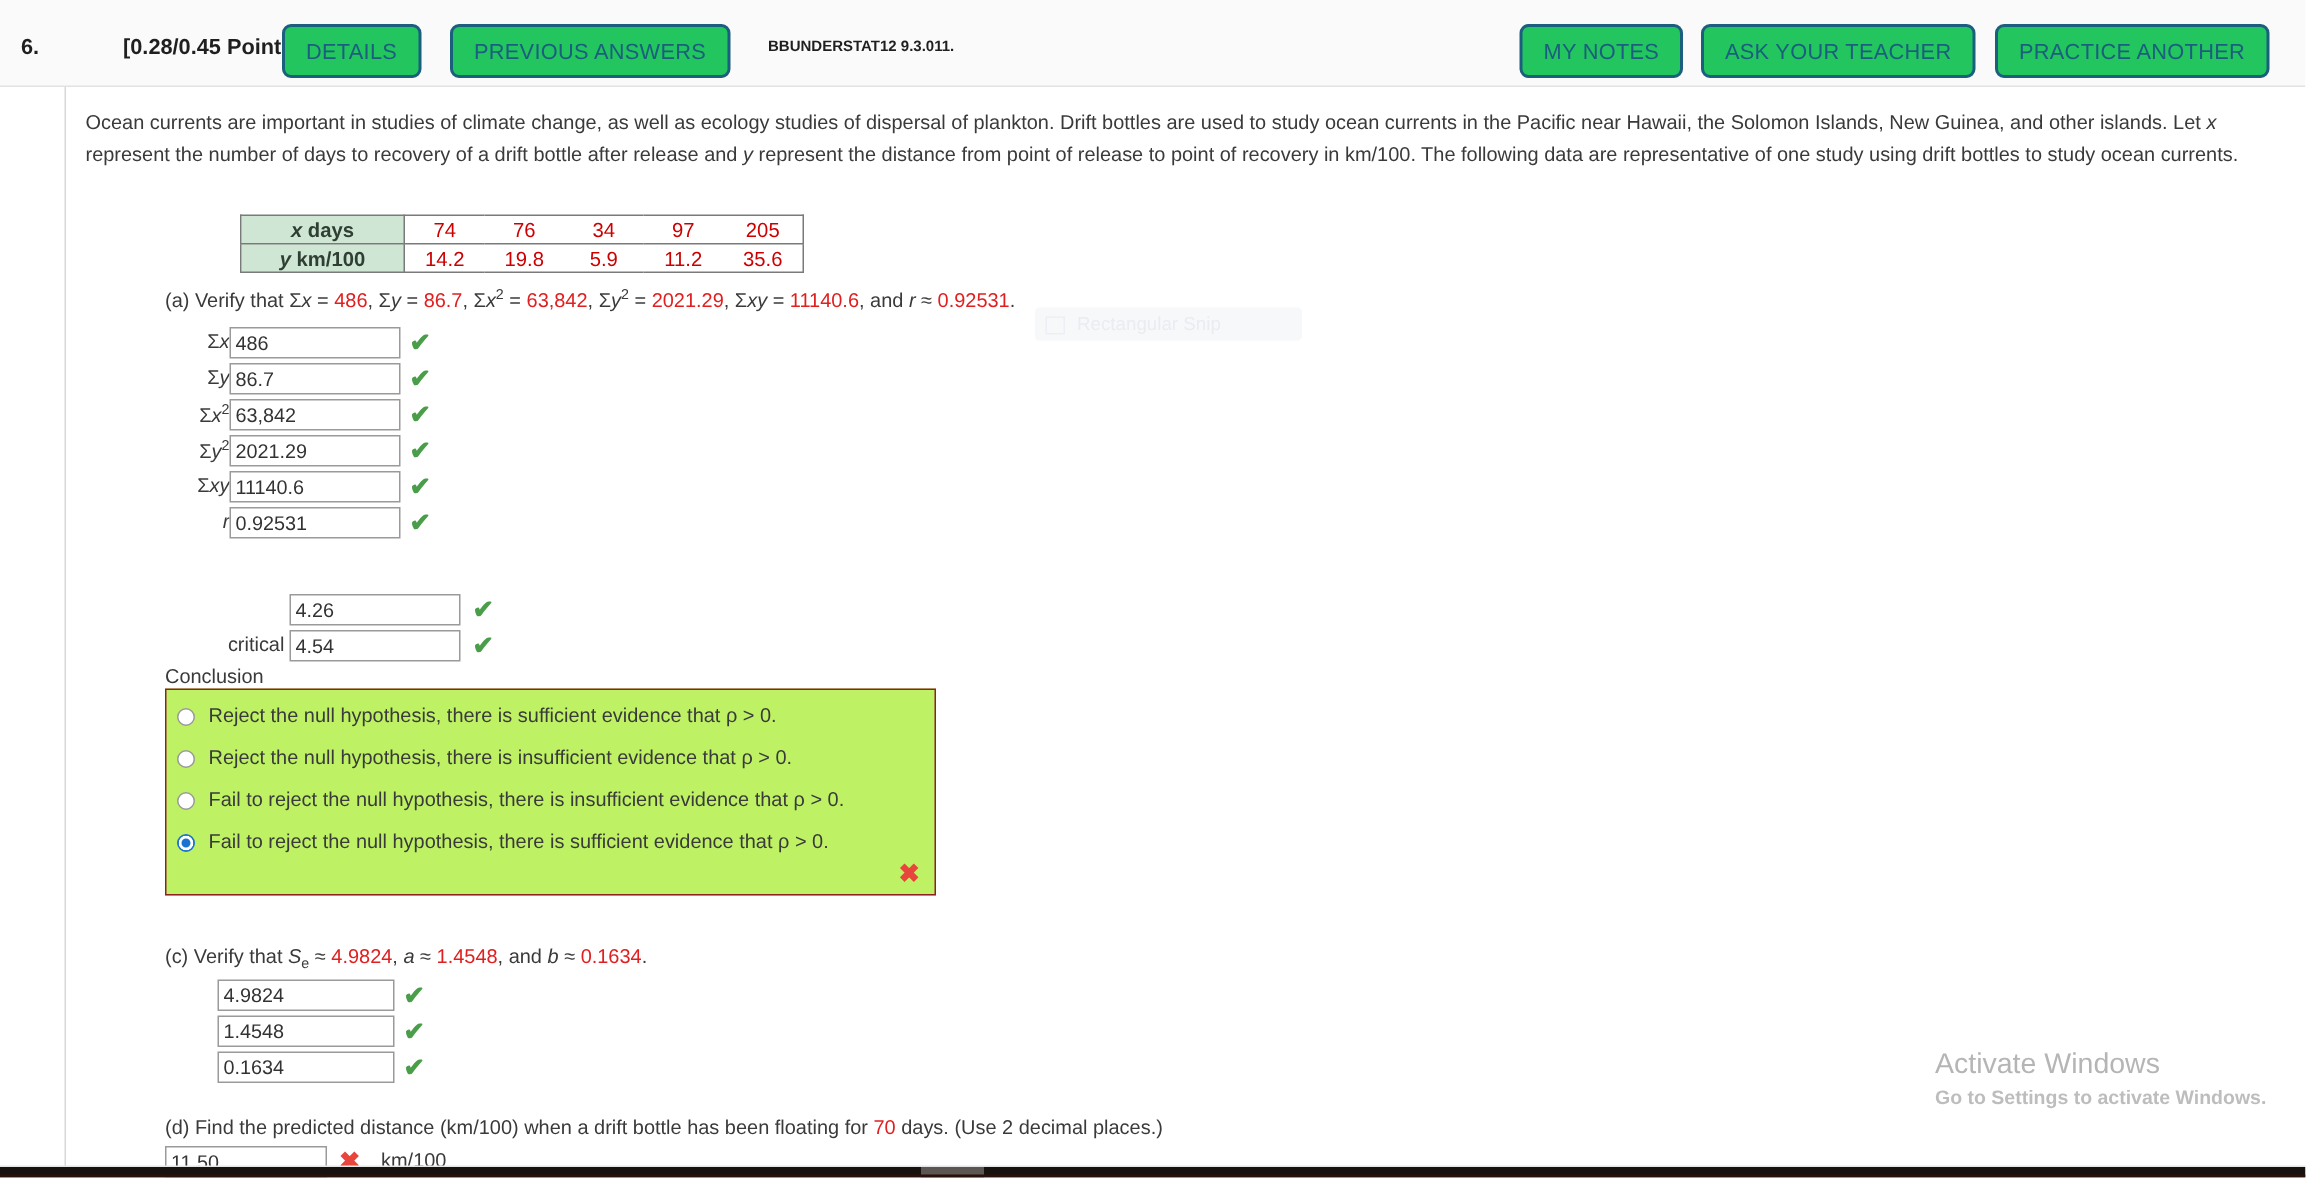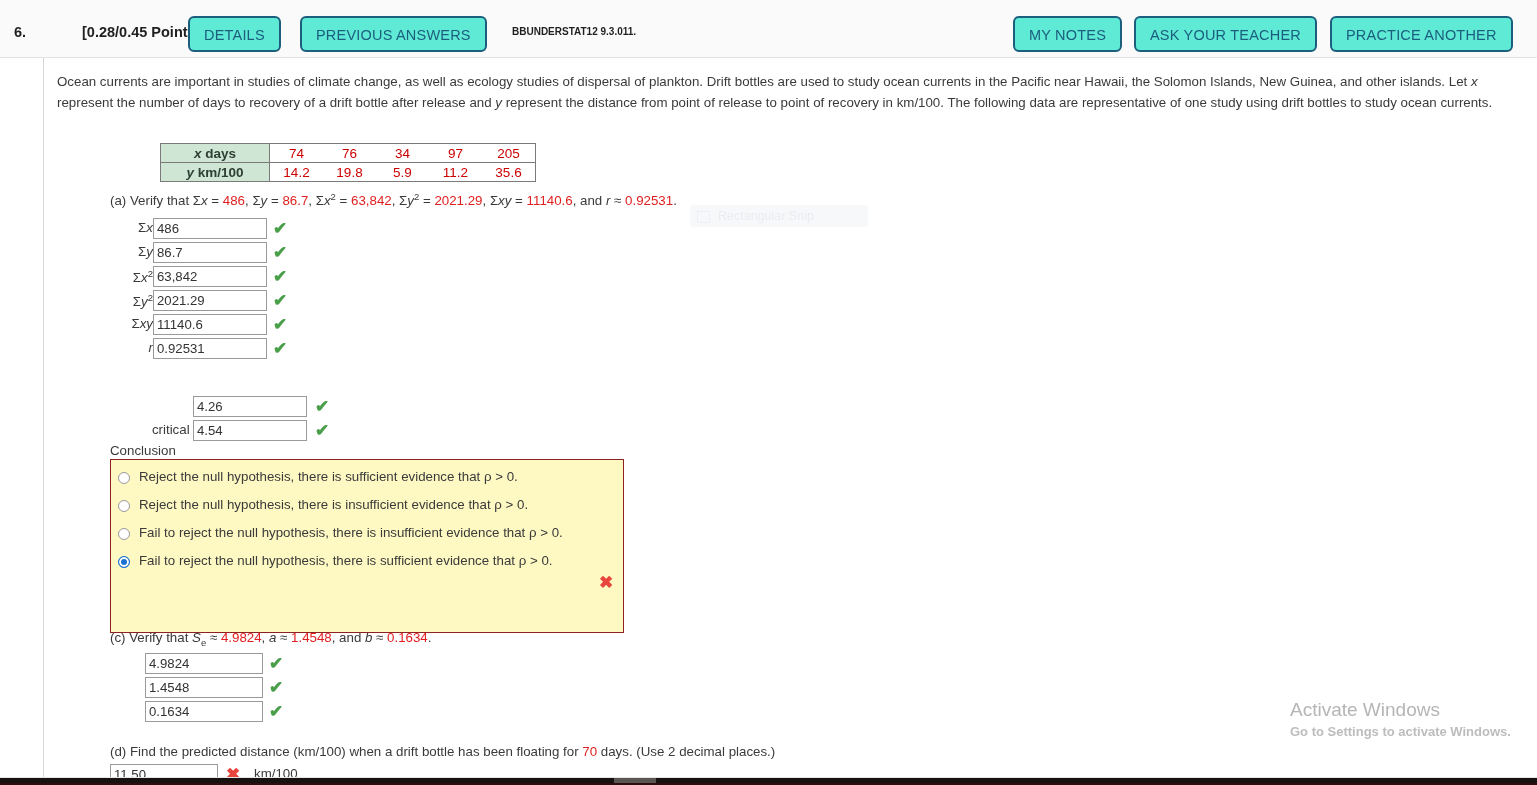--- a/index.html
+++ b/index.html
@@ -42,21 +42,21 @@
     white-space: nowrap;
     margin-left: 44px;
   }
   .hdr-btn {
     position: absolute;
     top: 16px;
     height: 36px;
     line-height: 34px;
     border: 2px solid #1b5e7e;
     border-radius: 6px;
-    background: #5eead4;
+    background: #22c55e;
     color: #1b5e7e;
     font-size: 14.5px;
     font-family: "Liberation Sans", sans-serif;
     letter-spacing: 0.2px;
     text-align: center;
     box-sizing: border-box;
     padding: 0 14px;
     cursor: pointer;
     white-space: nowrap;
   }
@@ -182,23 +182,23 @@
   #conclusion-label {
     position: absolute;
     left: 65px; top: 385px;
     font-size: 13.3px;
     color: #3a3a3a;
   }
   #conclusion-box {
     position: absolute;
     left: 65px; top: 401px;
     width: 514px;
-    height: 174px;
+    height: 138px;
     border: 1px solid #8e2222;
-    background: #fef9c3;
+    background: #bef264;
     box-sizing: border-box;
   }
   .radio-row {
     position: absolute;
     left: 7px;
     height: 20px;
     font-size: 13.3px;
     color: #3a3a3a;
     white-space: nowrap;
   }

